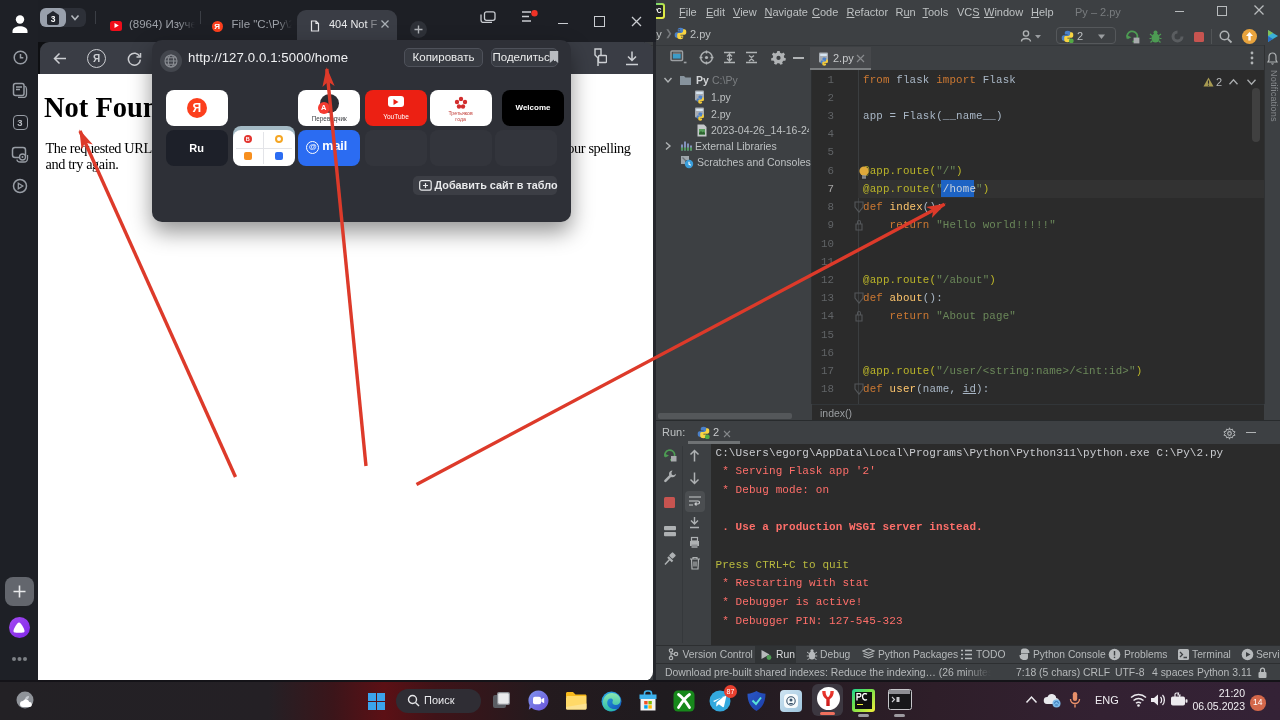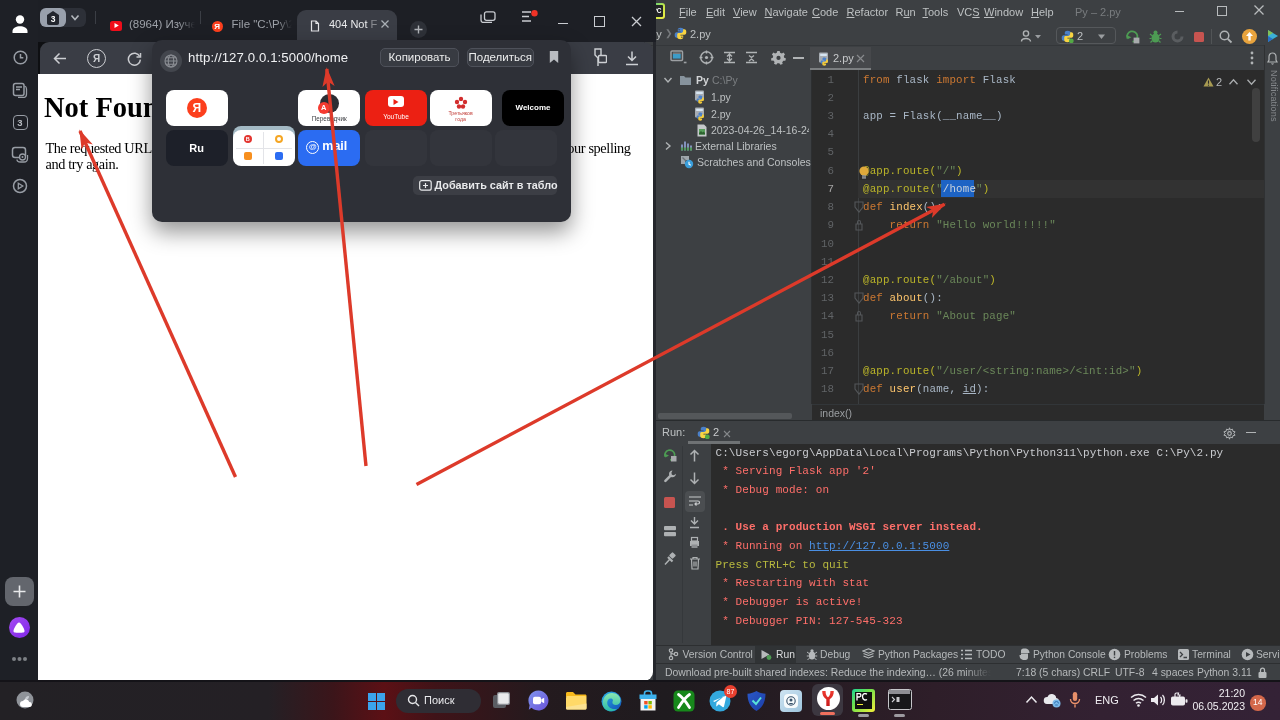--- a/index.html
+++ b/index.html
@@ -19,21 +19,21 @@
 .conline{position:absolute;left:70.5px;white-space:pre;font-family:"Liberation Mono",monospace;font-size:11px;line-height:18.7px;color:#ff6f6a;letter-spacing:0.08px;}
 .treetxt{font-size:10.5px;color:#bdc0c2;white-space:nowrap;}
 
 #browser{left:0;top:0;width:656px;height:681px;}
 #side{left:0;top:0;width:38px;height:681px;background:#1e2026;}
 #tabbar{left:38px;top:0;width:618px;height:42px;background:#1d1f25;}
 #toolbar{left:40px;top:42px;width:613px;height:32px;background:#3a3d45;border-radius:9px 9px 0 0;}
 #page{left:38px;top:74px;width:615px;height:607px;background:#ffffff;border-radius:0 0 9px 0;}
 #panel{left:152px;top:40px;width:419px;height:182px;background:#2e3037;border-radius:10px;box-shadow:0 10px 22px rgba(0,0,0,0.42);}
 .tile{position:absolute;width:62px;height:35.5px;border-radius:8px;}
-.btn{position:absolute;box-sizing:border-box;background:#383b42;border:1px solid #4e515a;border-radius:5px;color:#eceded;font-size:11.5px;text-align:center;}
+.btn{position:absolute;box-sizing:border-box;background:#383b42;border:1px solid #4e515a;border-radius:5px;color:#eceded;font-size:11.5px;text-align:center;margin-left:24px;}
 
 #taskbar{left:0;top:682px;width:1280px;height:38px;box-shadow:0 -2px 0 #141318;background:linear-gradient(90deg,#232125 0%,#242025 21%,#3b151a 26%,#5c1015 30%,#3f1318 34%,#241a1e 42%,#1f1b1f 52%,#271c23 63%,#2e1e29 73%,#332132 86%,#342236 100%);}
 .tbtxt{color:#f0eef2;font-size:10.5px;}
 </style>
 </head>
 <body>
 <div id="screen">
 
 <div class="a" style="left:0;top:676px;width:1280px;height:10px;background:linear-gradient(90deg,#1a1216 0%,#2e1118 30%,#1a1216 55%,#241721 100%);"></div>
 
@@ -349,21 +349,20 @@
         <rect x="3.5" y="8.5" width="6" height="3.5" fill="#8b8e91"></rect>
       </svg>
   <svg class="a" style="left:44px;top:556px" width="12" height="14" viewBox="0 0 12 14">
         <path d="M1,3 L11,3 M4,3 L4,1.5 L8,1.5 L8,3 M2.5,3 L3,13 L9,13 L9.5,3 M5,5.5 L5,10.5 M7,5.5 L7,10.5" stroke="#aeb1b3" stroke-width="1.2" fill="none"></path>
       </svg>
 
   <div class="conline" style="top:443.5px;color:#c9cbcf;">C:\Users\egorg\AppData\Local\Programs\Python\Python311\python.exe C:\Py\2.py</div>
   <div class="conline" style="top:462.2px;"> * Serving Flask app '2'</div>
   <div class="conline" style="top:480.9px;"> * Debug mode: on</div>
   <div class="conline" style="top:518.3px;font-weight:bold;"> . Use a production WSGI server instead.</div>
-  <div class="conline" style="top:537px;"> * Running on <span style="color:#4a8fe3;text-decoration:underline;">http://127.0.0.1:5000</span></div>
   <div class="conline" style="top:555.7px;color:#b9ba3e;">Press CTRL+C to quit</div>
   <div class="conline" style="top:574.4px;"> * Restarting with stat</div>
   <div class="conline" style="top:593.1px;"> * Debugger is active!</div>
   <div class="conline" style="top:611.8px;"> * Debugger PIN: 127-545-323</div>
 
   <div class="a" style="left:0;top:645px;width:635px;height:18px;background:#3d4043;border-top:1px solid #2d2f31;"></div>
   <svg class="a" style="left:23px;top:648px" width="11" height="13" viewBox="0 0 11 13">
         <circle cx="3" cy="2.5" r="1.7" fill="none" stroke="#b0b3b5" stroke-width="1.2"></circle>
         <circle cx="8" cy="6" r="1.7" fill="none" stroke="#b0b3b5" stroke-width="1.2"></circle>
         <circle cx="3" cy="10" r="1.7" fill="none" stroke="#b0b3b5" stroke-width="1.2"></circle>

